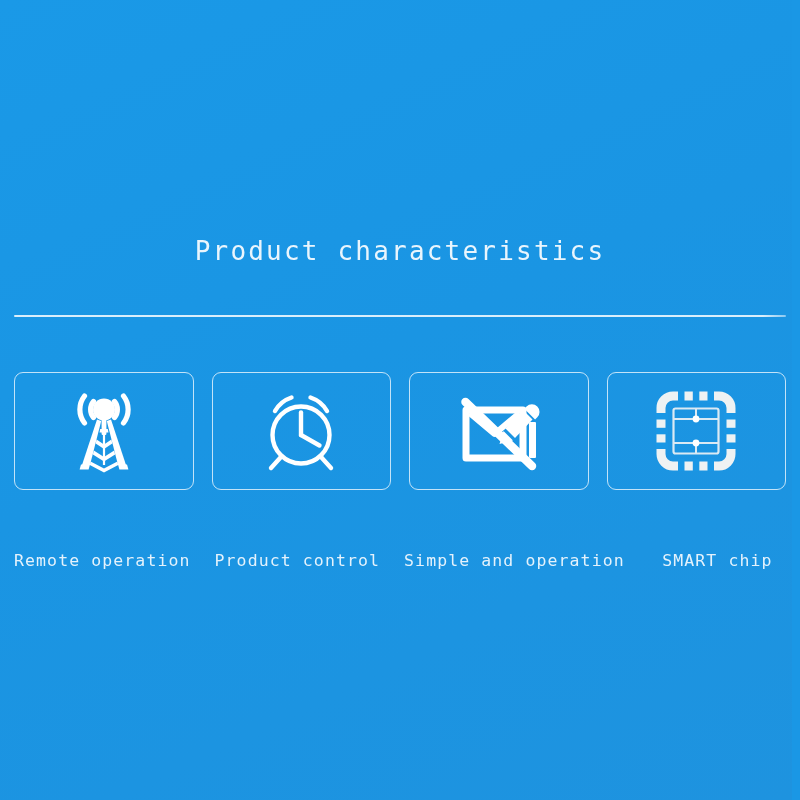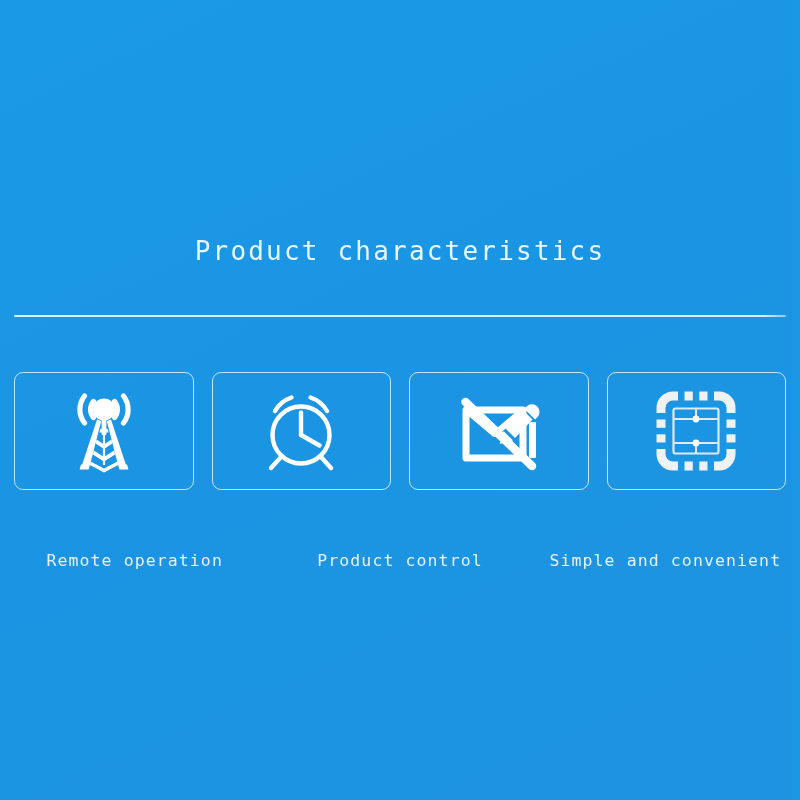--- a/index.html
+++ b/index.html
@@ -219,16 +219,17 @@
           <circle cx="43" cy="55" r="3.4" fill="#ffffff"></circle>
         </svg>
       </span>
     </div>
 
   </div>
 
   <div class="labels">
     <div class="label">Remote operation</div>
     <div class="label">Product control</div>
-    <div class="label">Simple and convenient</div>
+    <div class="label">Simple and operation</div>
+    <div class="label">SMART chip</div>
   </div>
 
 </div>
 
 </body></html>

